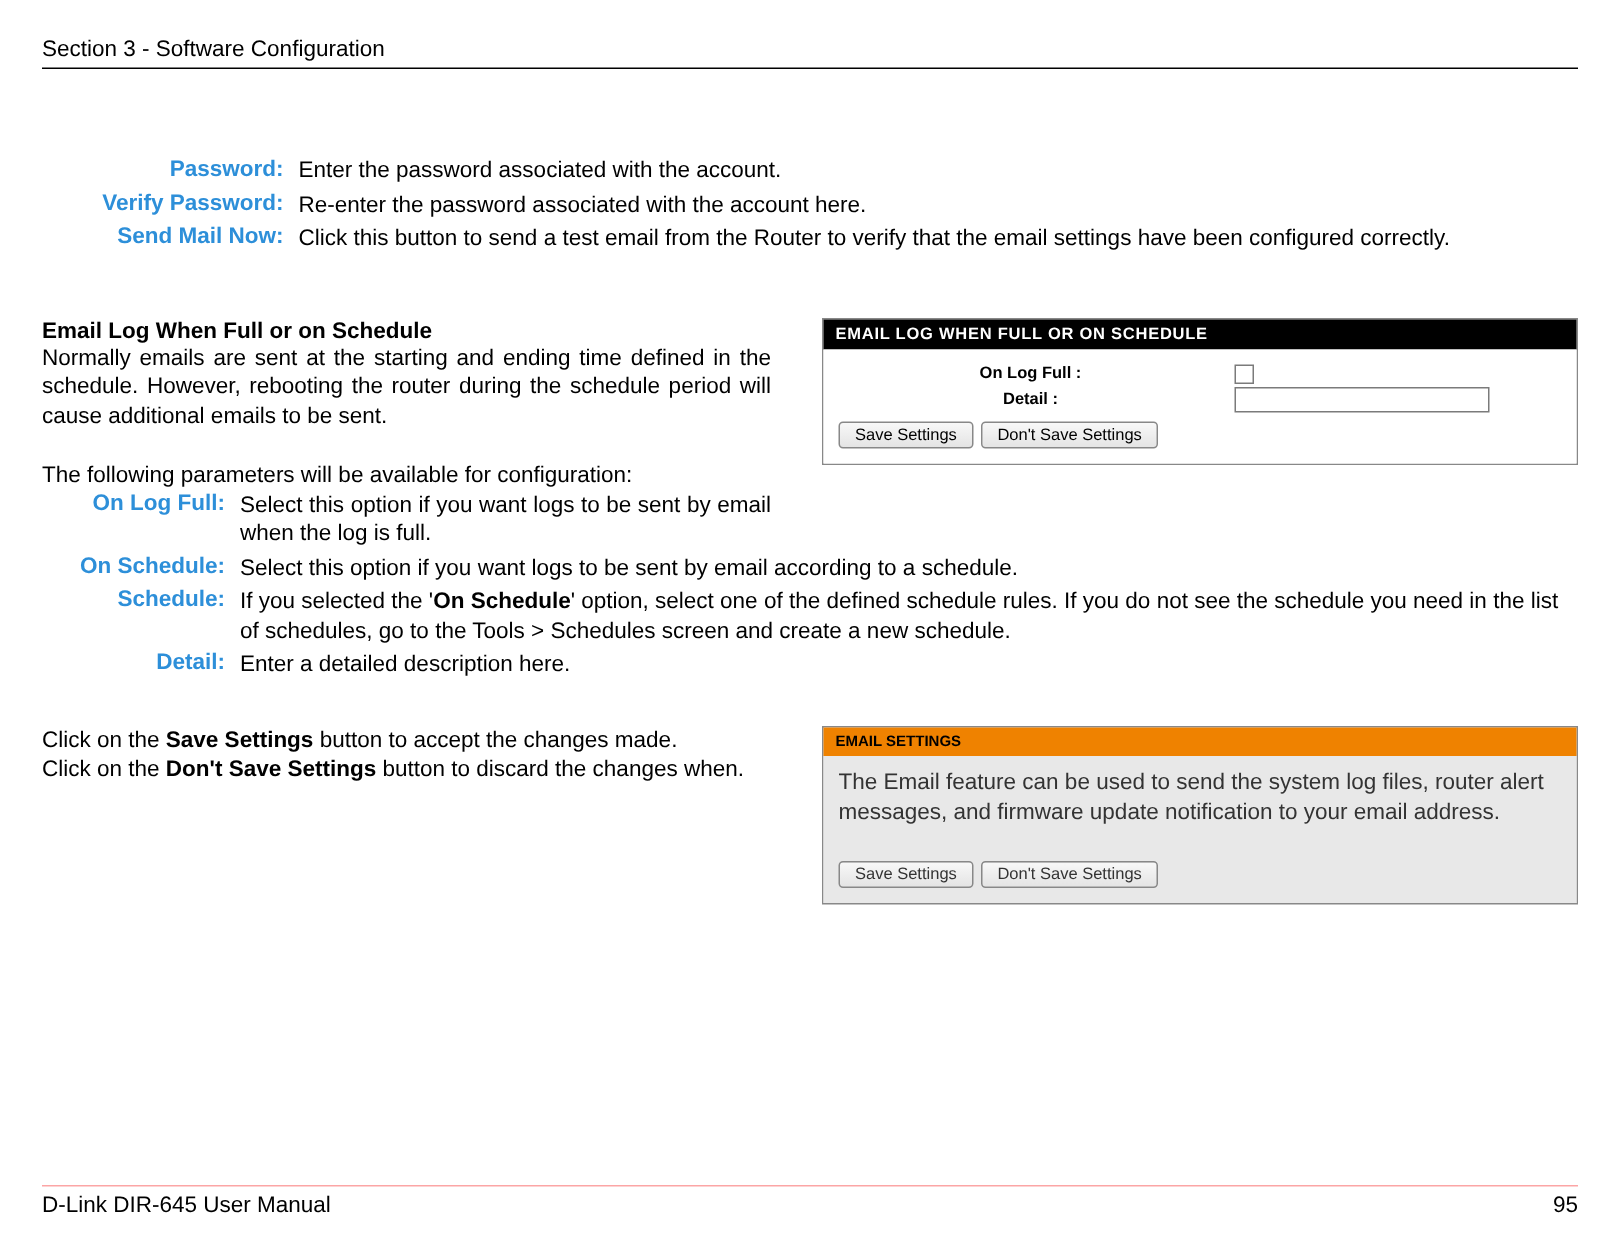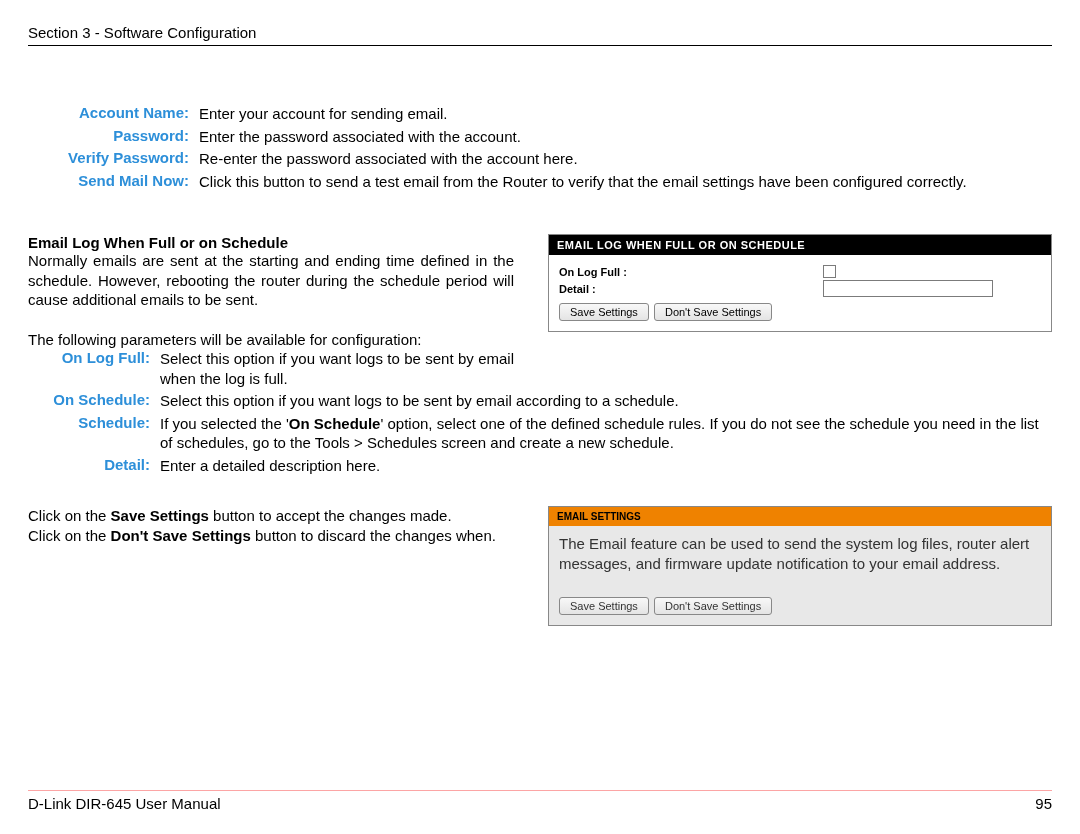--- a/index.html
+++ b/index.html
@@ -73,21 +73,21 @@
     font-family: Arial, sans-serif;
     padding: 4px 8px;
   }
   .fig-body {
     background: #fff;
     padding: 8px 10px 10px 10px;
     font-family: Arial, sans-serif;
     font-size: 11px;
   }
   .fig-row { display:flex; align-items:center; margin: 2px 0;}
-  .fig-lbl { width: 260px; text-align:left; font-weight:700; font-size:11px; padding-right:4px;}
+  .fig-lbl { width: 260px; text-align:center; font-weight:700; font-size:11px; padding-right:4px;}
   .fig-ctrl { padding-left:4px; display:flex; align-items:center; gap:0; }
   .chk { width:13px; height:13px; border:1px solid #7b7b7b; background:#fff; display:inline-block;}
   .sel { border:1px solid #7b7b7b; font-size:11px; background:#fff; padding:1px 16px 1px 4px; position:relative; display:inline-block;}
   .sel-arrow { position:absolute; right:2px; top:2px; width:12px; height:12px; border:1px solid #7b7b7b; background:linear-gradient(#eee,#ddd); }
   .sel-arrow::after { content:""; position:absolute; top:3px; left:2px; border-left:3px solid transparent; border-right:3px solid transparent; border-top:4px solid #000;}
   .txt { border:1px solid #7b7b7b; width:170px; height:17px; background:#fff; display:inline-block;}
   .btn {
     border:1px solid #888;
     background: linear-gradient(#f8f8f8,#e4e4e4);
     font-size:11px;
@@ -113,24 +113,20 @@
   .clear { clear:both; }
   .gap { height: 20px; }
 </style>
 </head>
 <body>
 
 <div class="section-header">Section 3 - Software Configuration</div>
 
 <table class="def-table">
   <tbody>
-      <tr>
-        <td class="def-label">Account Name:</td>
-        <td class="def-val">Enter your account for sending email.</td>
-      </tr>
   <tr>
         <td class="def-label">Password:</td>
         <td class="def-val">Enter the password associated with the account.</td>
       </tr>
   <tr>
         <td class="def-label">Verify Password:</td>
         <td class="def-val">Re-enter the password associated with the account here.</td>
       </tr>
   <tr>
         <td class="def-label">Send Mail Now:</td>

